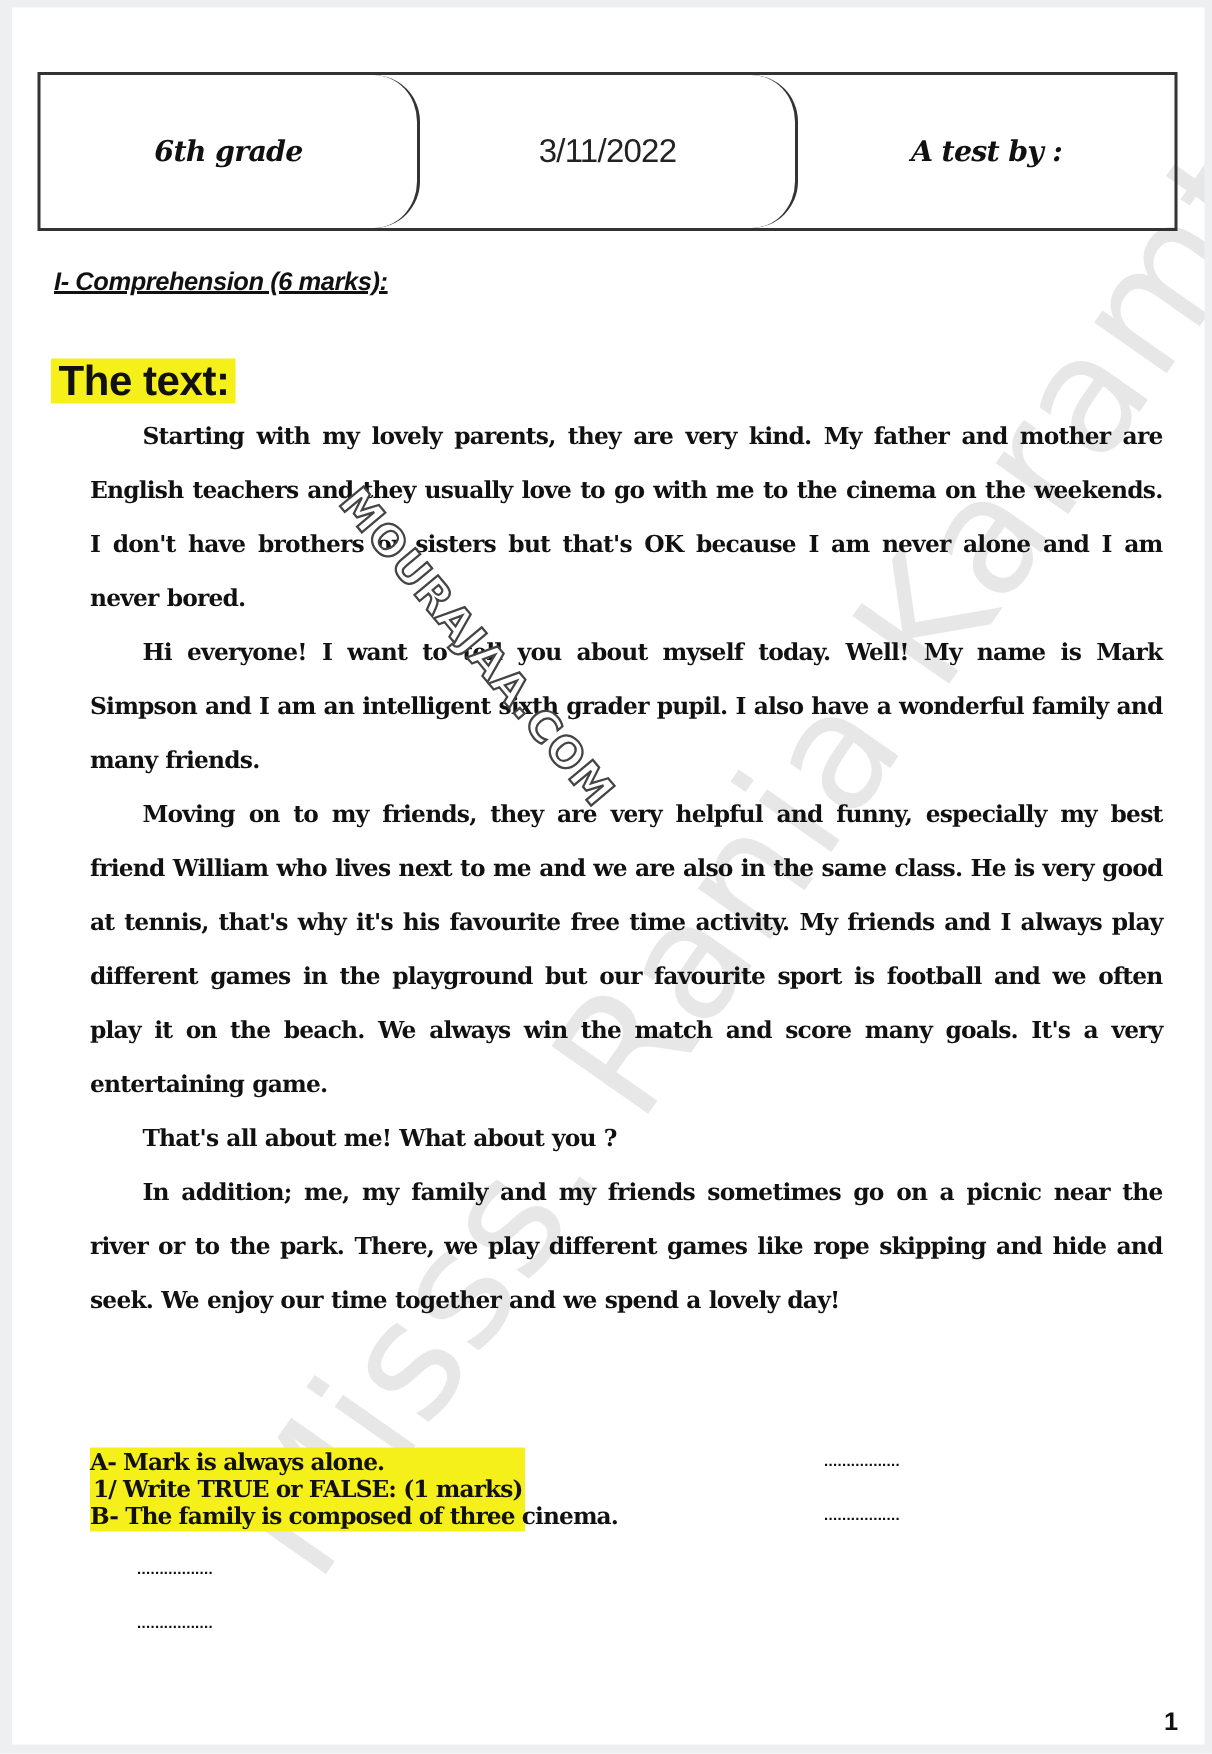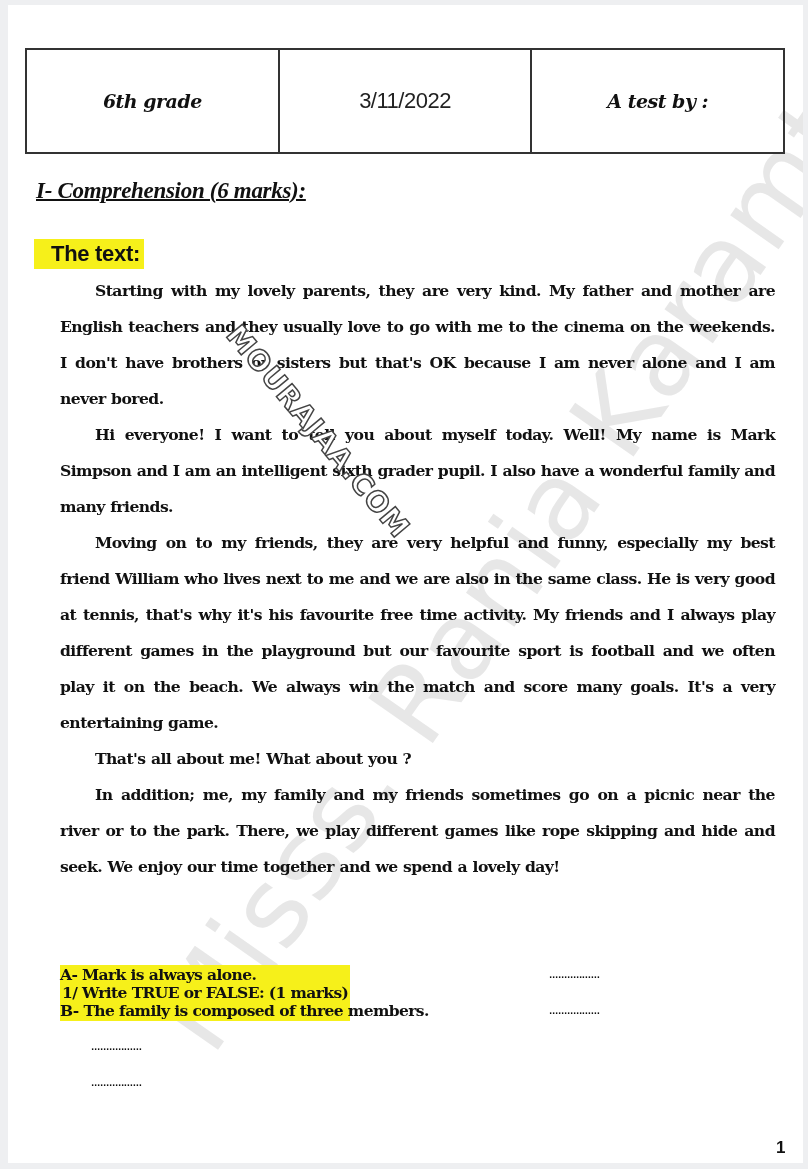--- a/index.html
+++ b/index.html
@@ -17,37 +17,37 @@
   }
   
   .header-table {
     position: absolute; left: 17px; top: 43px; width: 760px; height: 106px;
     border: 2px solid #333; box-sizing: border-box;
     display: flex;
   }
   .header-cell {
     flex: 1; display: flex; flex-direction: column; align-items: center; justify-content: center;
     border-right: 2px solid #333; box-sizing: border-box;
-    font-family: "DejaVu Serif", serif; font-style: italic; font-weight: bold;
+    font-family: "DejaVu Serif", serif; font-style: italic; font-weight: bold; border-radius: 31px;
   }
   .header-cell:last-child { border-right: none; }
   .header-cell .line { font-size: 19px; line-height: 36px; letter-spacing: -0.5px; }
   .header-cell .red { color: #c8202a; font-size: 18px; }
   .header-cell .date { font-family: "Liberation Sans", sans-serif; font-style: normal; font-weight: normal; font-size: 22px; color: #222; }
 
   .section-title {
     position: absolute; left: 28px; top: 173px;
-    font-family: Liberation Serif, serif; font-weight: bold; font-style: italic;
-    font-size: 23px; text-decoration: underline; text-decoration-thickness: 2px;
+    font-family: Liberation Sans, sans-serif; font-weight: bold; font-style: italic;
+    font-size: 17px; text-decoration: underline; text-decoration-thickness: 2px;
     letter-spacing: -0.3px;
   }
   .text-label {
     position: absolute; left: 26px; top: 234px;
-    background: #f6f01a; padding: 0 4px 0 17px;
-    font-family: "Liberation Sans", sans-serif; font-weight: bold; font-size: 22px; line-height: 30px;
+    background: #f6f01a; padding: 0 4px 0 5px;
+    font-family: "Liberation Sans", sans-serif; font-weight: bold; font-size: 28px; line-height: 30px;
     letter-spacing: -0.3px;
     text-align: right;
   }
   .passage {
     position: absolute; left: 52px; top: 268px; width: 715px;
     font-family: "DejaVu Serif", serif; font-weight: bold; font-size: 15.6px;
     line-height: 36px; letter-spacing: -0.55px; word-spacing: 0.5px;
   }
   .passage p { margin: 0; text-indent: 35px; text-align: justify; text-align-last: left; }
 
@@ -114,21 +114,21 @@
   </div>
 
   <div class="q-label">1/ Write TRUE or FALSE: (1 marks)</div>
 
   <div class="questions">
     <div class="q-row">
       <span>A- Mark is always alone.</span>
       <span class="q-blank">.................</span>
     </div>
     <div class="q-row">
-      <span>B- The family is composed of three members.</span>
+      <span>B- The family is composed of three cinema.</span>
       <span class="q-blank">.................</span>
     </div>
     <div class="q-row">
       <span class="q-blank">.................</span>
     </div>
     <div class="q-row">
       <span class="q-blank">.................</span>
     </div>
   </div>
 

